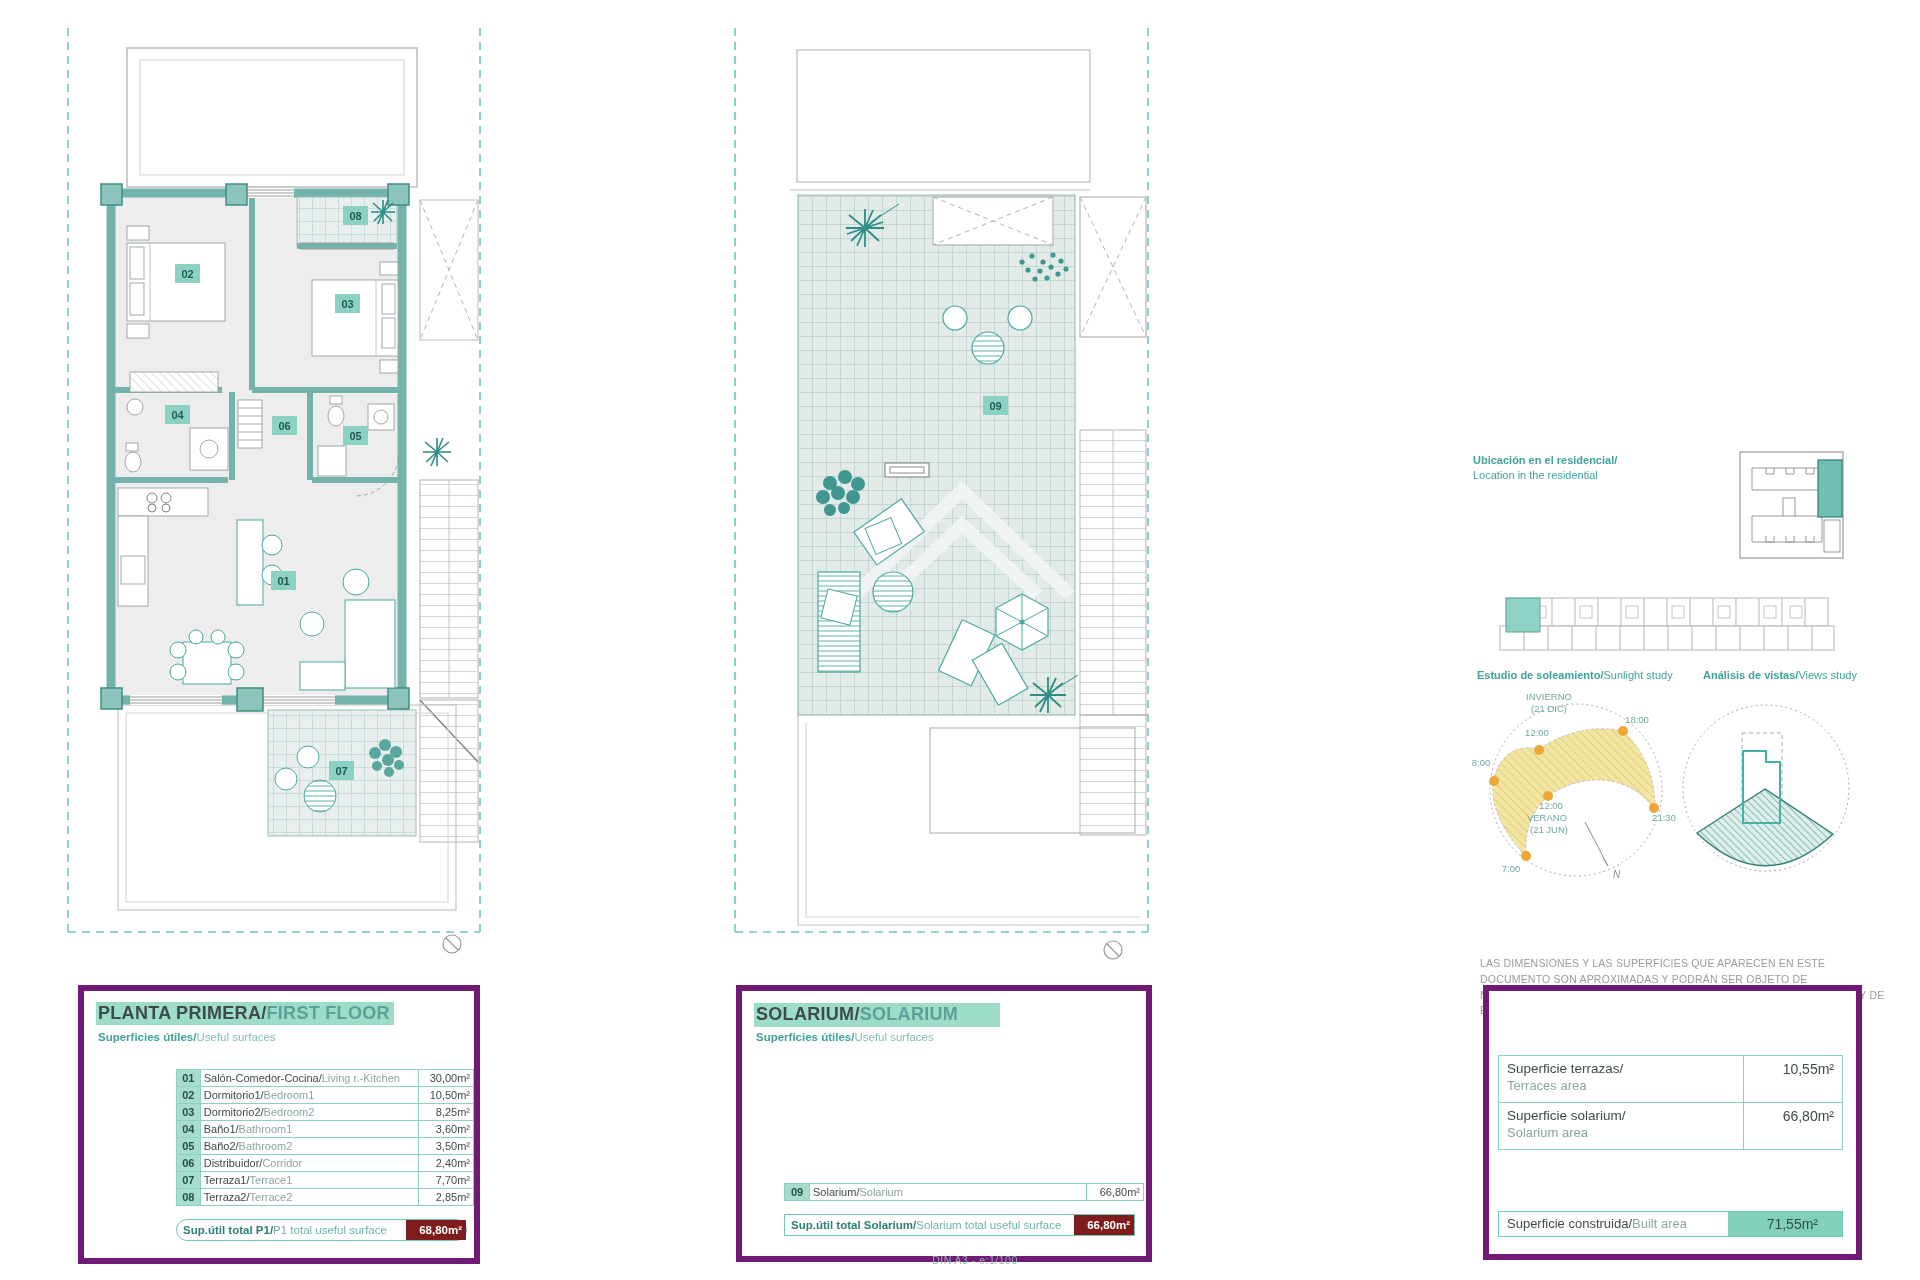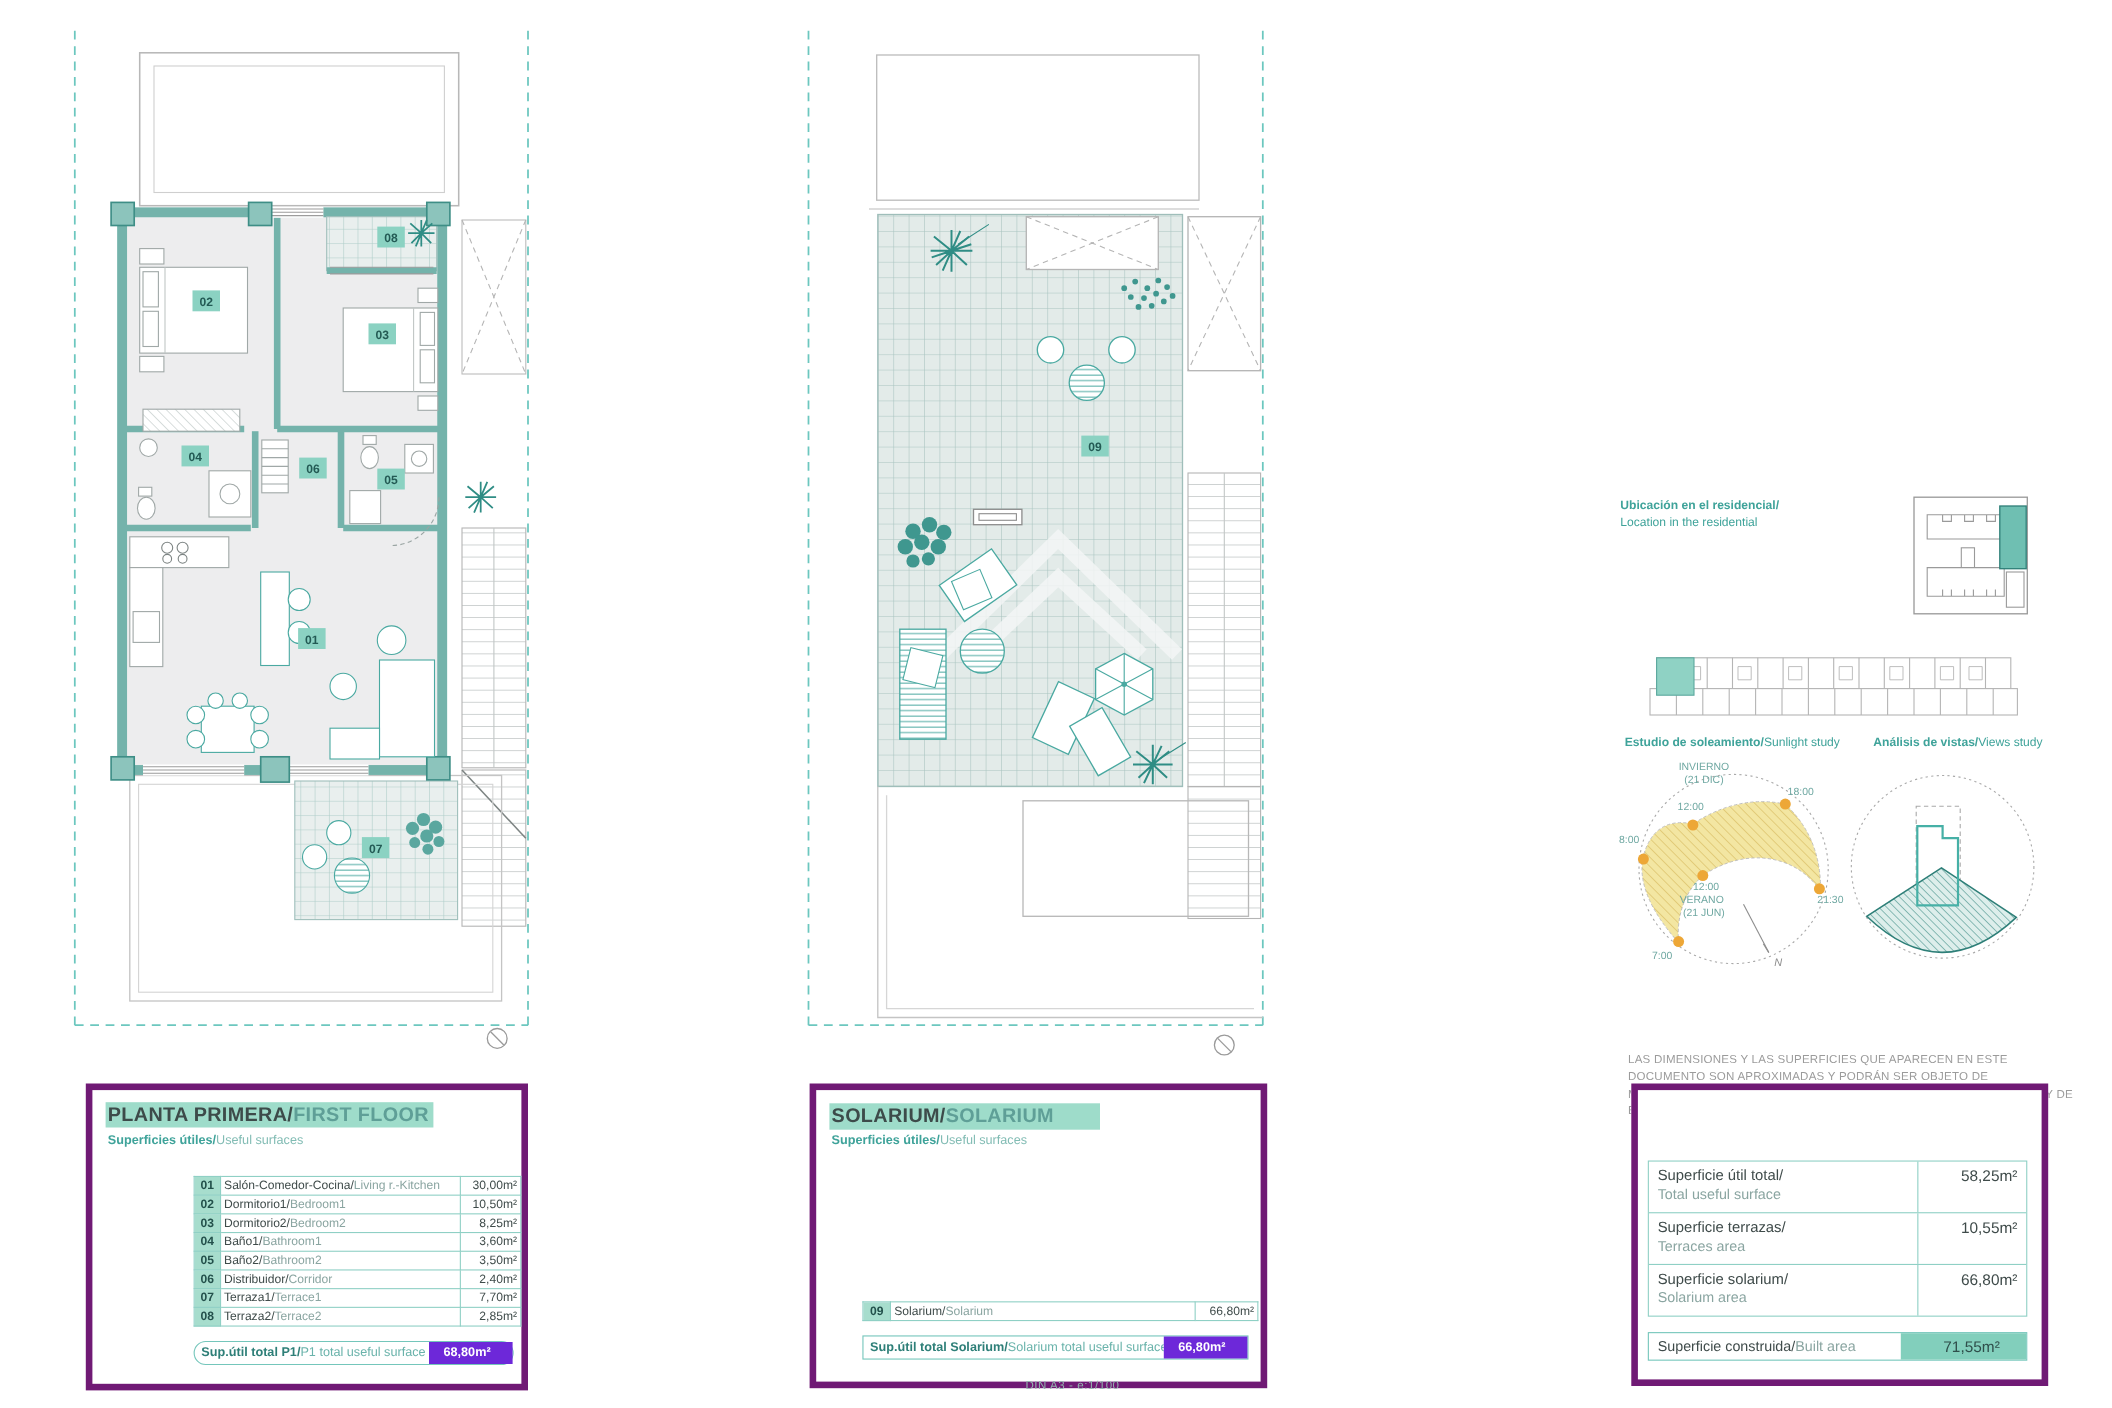--- a/index.html
+++ b/index.html
@@ -20,21 +20,21 @@
   table.rooms td{border:1px solid #8fd0c5;padding:0 3px;height:16px;line-height:16px;white-space:nowrap;}
   td.rnum{background:#a7ddcd;color:#23504b;font-weight:bold;text-align:center;width:18px;}
   td.rname{width:216px;color:#3f4b4a;}
   td.rname .en{color:#8aa5a1;}
   td.rval{width:50px;text-align:right;color:#3f4b4a;}
 
   .totalbar{position:absolute;display:flex;border:1px solid #74c6bb;height:20px;background:#fff;}
   .totalbar .lbl{flex:1;font-size:11.5px;line-height:20px;padding-left:6px;white-space:nowrap;overflow:hidden;}
   .totalbar .lbl .es{color:#2e7f78;font-weight:bold;}
   .totalbar .lbl .en{color:#6ab3ab;}
-  .totalbar .val{width:56px;background:#6d28d9;color:#ffffff;font-size:11.5px;font-weight:bold;text-align:right;line-height:20px;padding-right:20px;}
+  .totalbar .val{width:56px;background:#7f1d1d;color:#ffffff;font-size:11.5px;font-weight:bold;text-align:right;line-height:20px;padding-right:4px;}
 
   
   .sumtable{position:absolute;left:9px;top:64px;width:343px;border:1px solid #8fd0c5;}
   .sumrow{display:flex;border-bottom:1px solid #8fd0c5;height:46px;}
   .sumrow:last-child{border-bottom:none;}
   .sumrow .lab{flex:1;padding:5px 0 0 8px;}
   .sumrow .lab .es{display:block;font-size:13.5px;color:#3f4b4a;}
   .sumrow .lab .en{display:block;font-size:13px;color:#8aa5a1;margin-top:2px;}
   .sumrow .val{width:90px;border-left:1px solid #8fd0c5;text-align:right;font-size:14px;color:#3f4b4a;padding:5px 8px 0 0;}
   .builtrow{position:absolute;left:9px;top:220px;width:343px;display:flex;border:1px solid #74c6bb;height:24px;}
@@ -510,27 +510,20 @@
     <div class="totalbar" style="left:42px;top:223px;width:349px;">
       <div class="lbl"><span class="es">Sup.útil total Solarium/</span><span class="en">Solarium total useful surface</span></div>
       <div class="val">66,80m²</div>
     </div>
   </div>
 
   <div class="panel" style="left:1483px;top:985px;width:367px;height:263px;">
     <div class="sumtable">
       <div class="sumrow">
         <div class="lab">
-            <span class="es">Superficie útil total/</span>
-            <span class="en">Total useful surface</span>
-          </div>
-        <div class="val">58,25m²</div>
-      </div>
-      <div class="sumrow">
-        <div class="lab">
             <span class="es">Superficie terrazas/</span>
             <span class="en">Terraces area</span>
           </div>
         <div class="val">10,55m²</div>
       </div>
       <div class="sumrow">
         <div class="lab">
             <span class="es">Superficie solarium/</span>
             <span class="en">Solarium area</span>
           </div>

